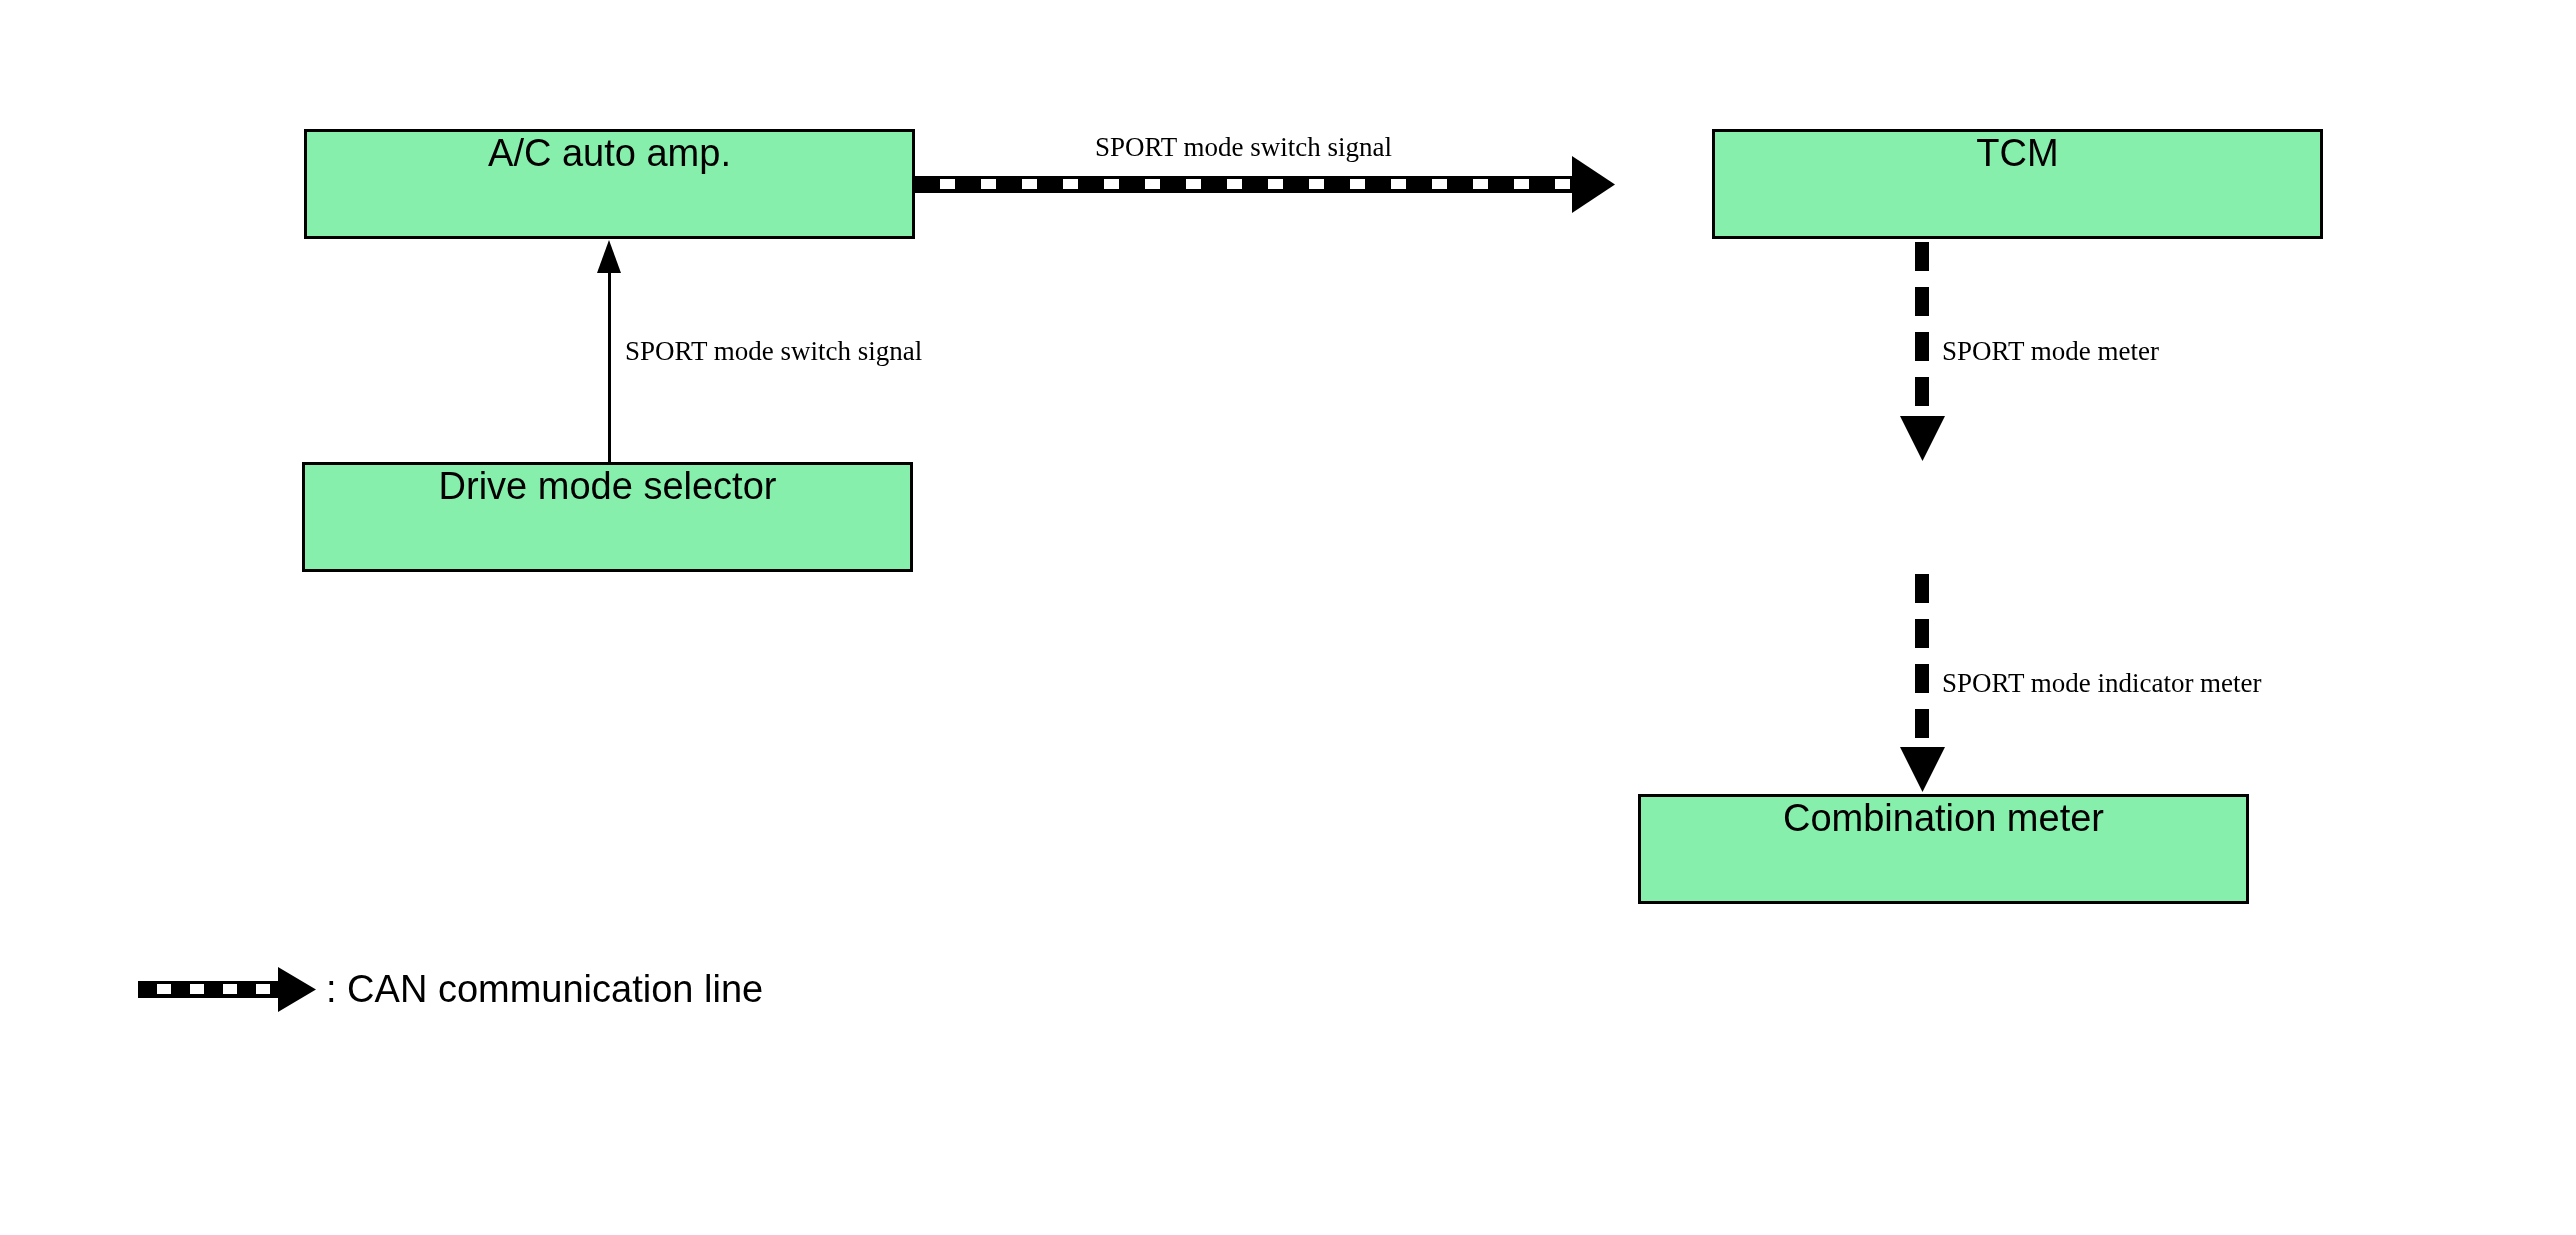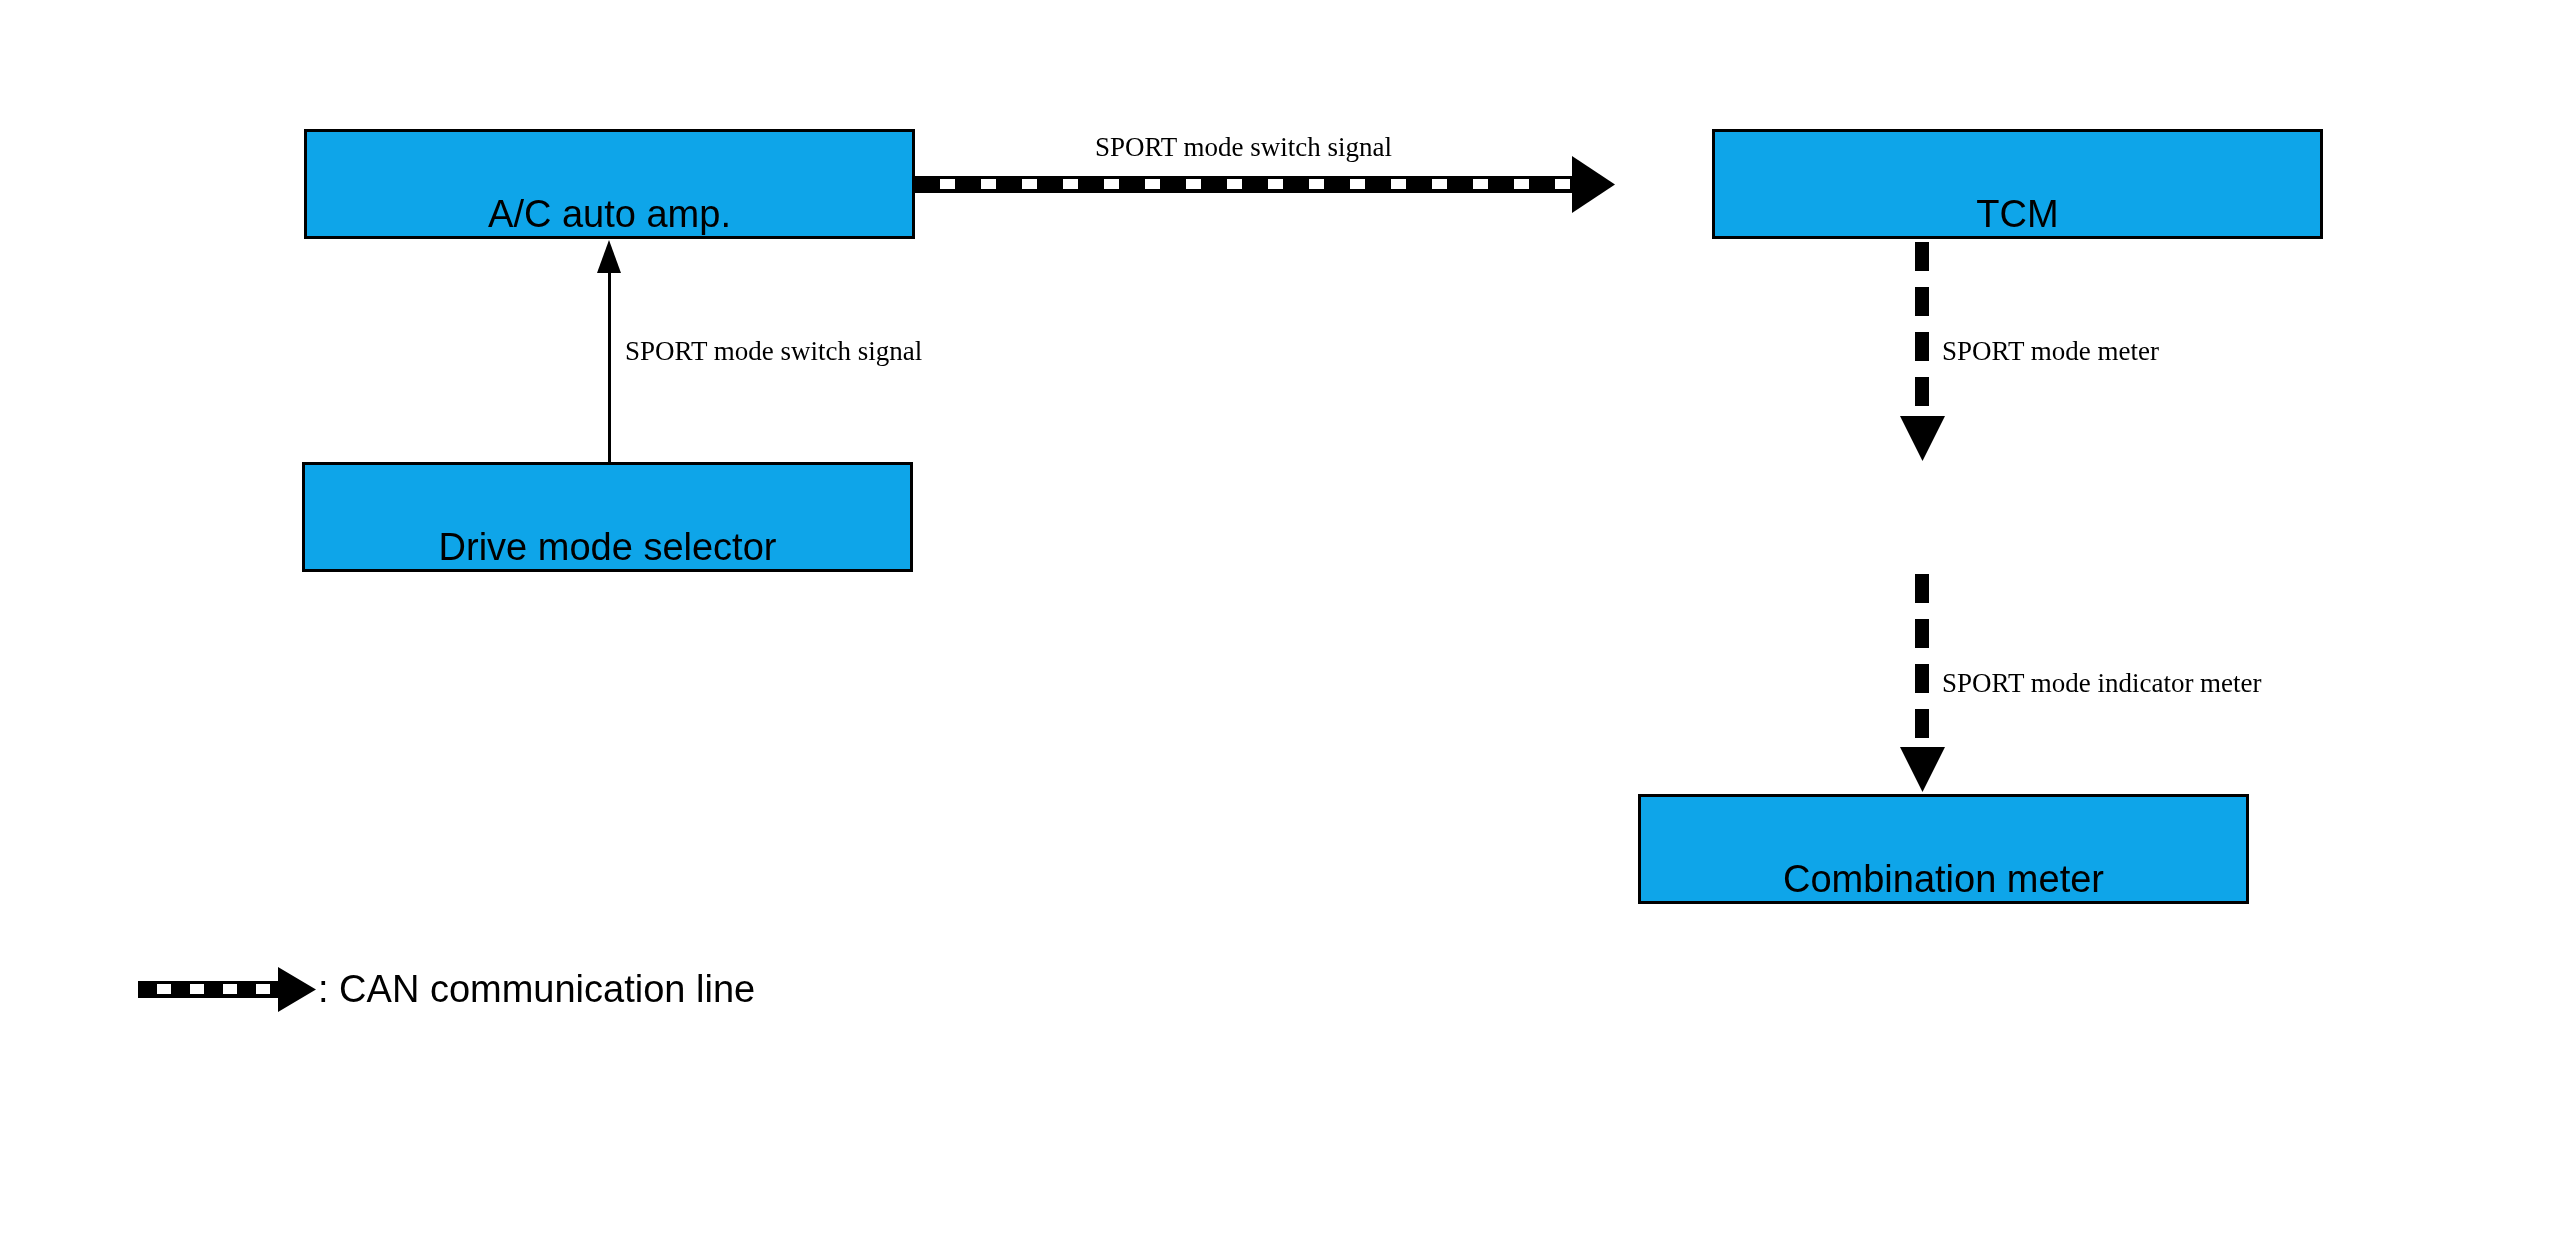--- a/index.html
+++ b/index.html
@@ -11,22 +11,22 @@
     font-family: "Liberation Sans", sans-serif;
     color: #000000;
   }
   .canvas { position: absolute; inset: 0; background: #ffffff; }
 
   
   .node {
     position: absolute;
     width: 611px; height: 110px;
     border: 3.2px solid #000000;
-    background: #0ea5e9;
-    display: flex; align-items: flex-end; justify-content: center;
+    background: #86efac;
+    display: flex; align-items: flex-start; justify-content: center;
     font-size: 38px;
     white-space: nowrap;
   }
   .node-ac    { left: 304px;  top: 129px; }
   .node-tcm   { left: 1712px; top: 129px; }
   .node-drive { left: 302px;  top: 462px; }
   .node-ecm   { left: 1617px; top: 462px; }
   .node-meter { left: 1617px; top: 794px; margin-left: 21px; }
 
   
@@ -84,21 +84,21 @@
       transparent 0 19px, #ffffff 19px 33px);
   }
   .legend-head {
     position: absolute; left: 140px; top: 0;
     width: 38px; height: 45px;
     background: #000000;
     clip-path: polygon(0 0, 100% 50%, 0 100%);
   }
   .legend-text {
     font-size: 38px;
-    margin-left: 1px;
+    margin-left: 9px;
     white-space: nowrap;
   }
 </style>
 </head>
 <body>
 
 <div class="canvas">
 
   <div class="node node-ac">
     <span>A/C auto amp.</span>

